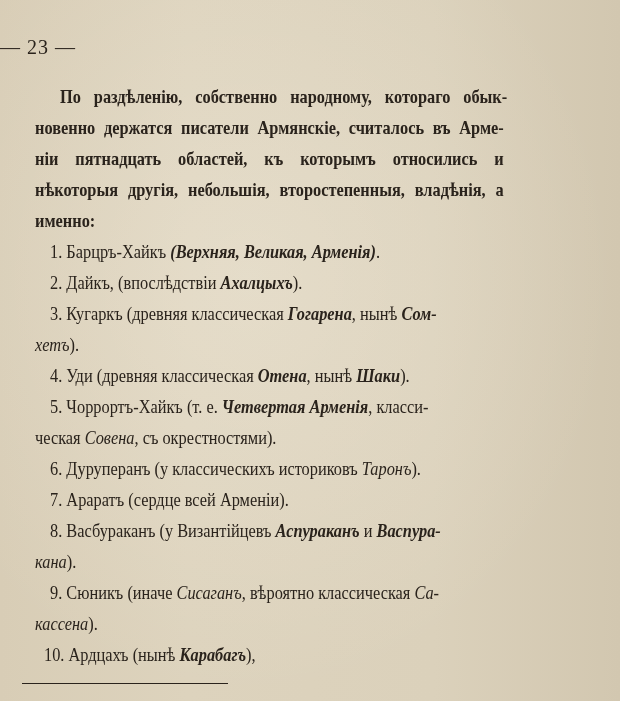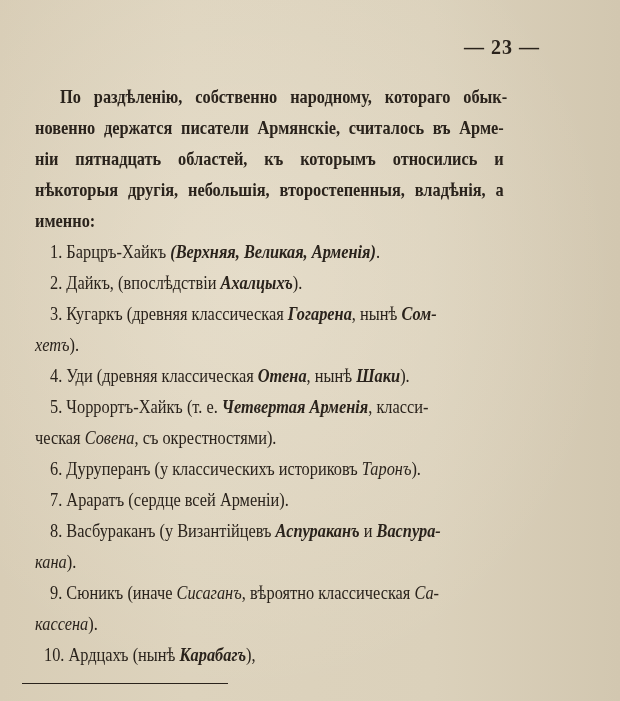--- a/index.html
+++ b/index.html
@@ -1,21 +1,21 @@
 <!DOCTYPE html>
 <html><head>
 <meta charset="utf-8">
 <style>
   html,body{margin:0;padding:0;}
   body{width:620px;height:701px;overflow:hidden;
     background:linear-gradient(90deg,#d8cdb6 0%,#ddd3bd 30%,#dbd1bb 70%,#d2c7b0 100%);
     font-family:"Liberation Serif","DejaVu Serif",serif;color:#2a231c;position:relative;}
   .page{position:absolute;left:0;top:0;width:620px;height:701px;
     background:radial-gradient(ellipse at 40% 40%,rgba(255,250,240,0.25),rgba(0,0,0,0) 70%);}
-  .pnum{position:absolute;left:0;width:540px;top:36px;text-align:right;font-size:20px;font-weight:bold;letter-spacing:1px;}
+  .pnum{position:absolute;left:0;width:540px;top:36px;text-align:left;font-size:20px;font-weight:normal;letter-spacing:1px;}
   .line{position:absolute;left:44px;width:456px;font-size:19px;line-height:24px;white-space:nowrap;
     transform:scaleX(0.86);transform-origin:left center;}
   .just{text-align:justify;text-align-last:justify;width:530px;}
   .bold{font-weight:bold;}
   i{font-style:italic;}
   .rule{position:absolute;left:22px;top:683px;width:206px;height:1px;background:#2a231c;}
 </style>
 </head>
 <body>
 

